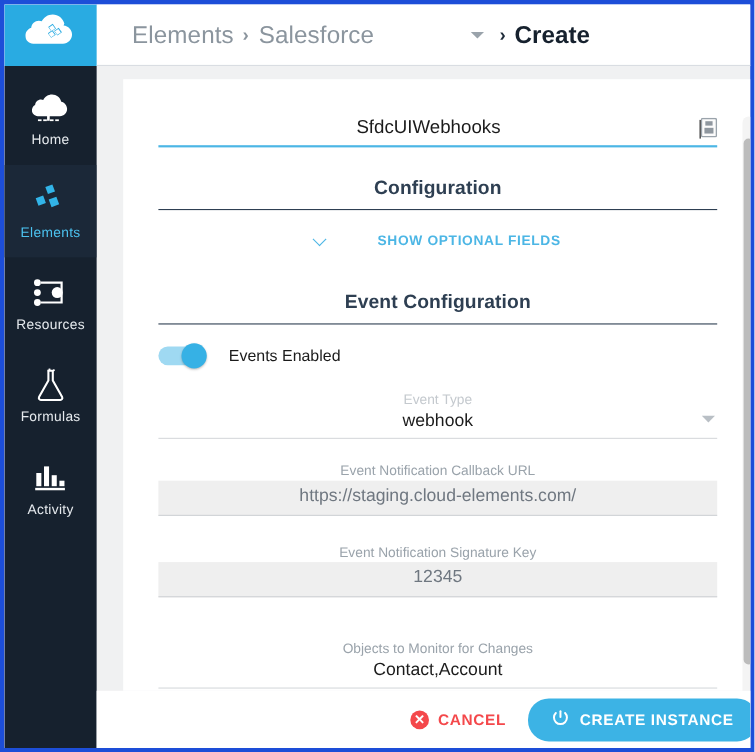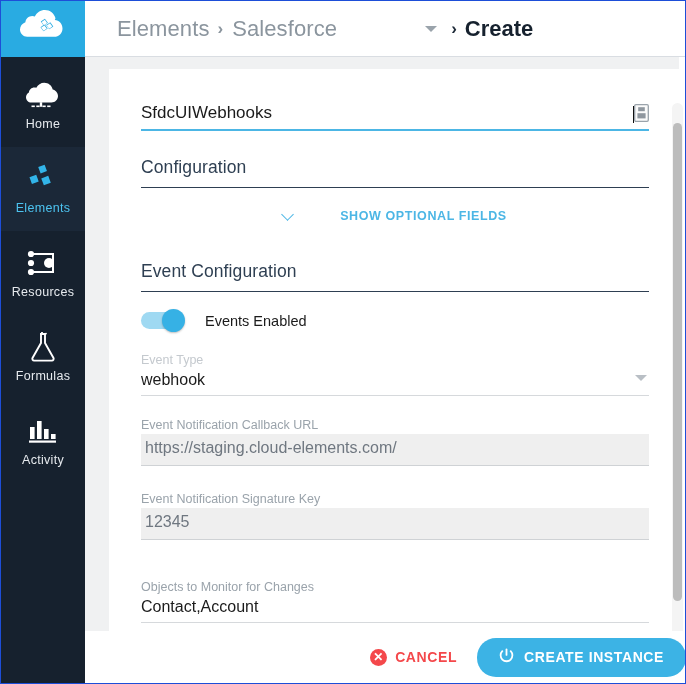--- a/index.html
+++ b/index.html
@@ -5,23 +5,24 @@
   * { box-sizing: border-box; margin: 0; padding: 0; }
   html, body {
     width: 686px; height: 684px;
     font-family: "Liberation Sans", sans-serif;
     background: #ffffff;
     overflow: hidden;
   }
   #app {
     position: relative;
     width: 686px; height: 684px;
-    border: 1px solid #1d4ed8;
+    border: 4px solid #1d4ed8;
     overflow: hidden;
     background: #ffffff;
+    text-align: center;
   }
 
   
   #logo {
     position: absolute; left: 0; top: 0;
     width: 84px; height: 56px;
     background: #29abe2;
     display: flex; align-items: center; justify-content: center;
   }
 
@@ -114,21 +115,21 @@
   .caret {
     display: inline-block; width: 1px; height: 17px;
     background: #111; vertical-align: -3px; margin-left: 1px;
   }
   .name-ico {
     width: 15px; height: 18px; margin-bottom: 1px;
   }
 
   
   .section-h {
-    font-size: 17.5px; font-weight: 400; color: #2e3f52;
+    font-size: 17.5px; font-weight: 700; color: #2e3f52;
     letter-spacing: .1px;
   }
   .section-rule {
     border-bottom: 1.5px solid #2e3f52;
   }
 
   
   .opt-link {
     display: flex; align-items: center; justify-content: center;
     gap: 8px;

